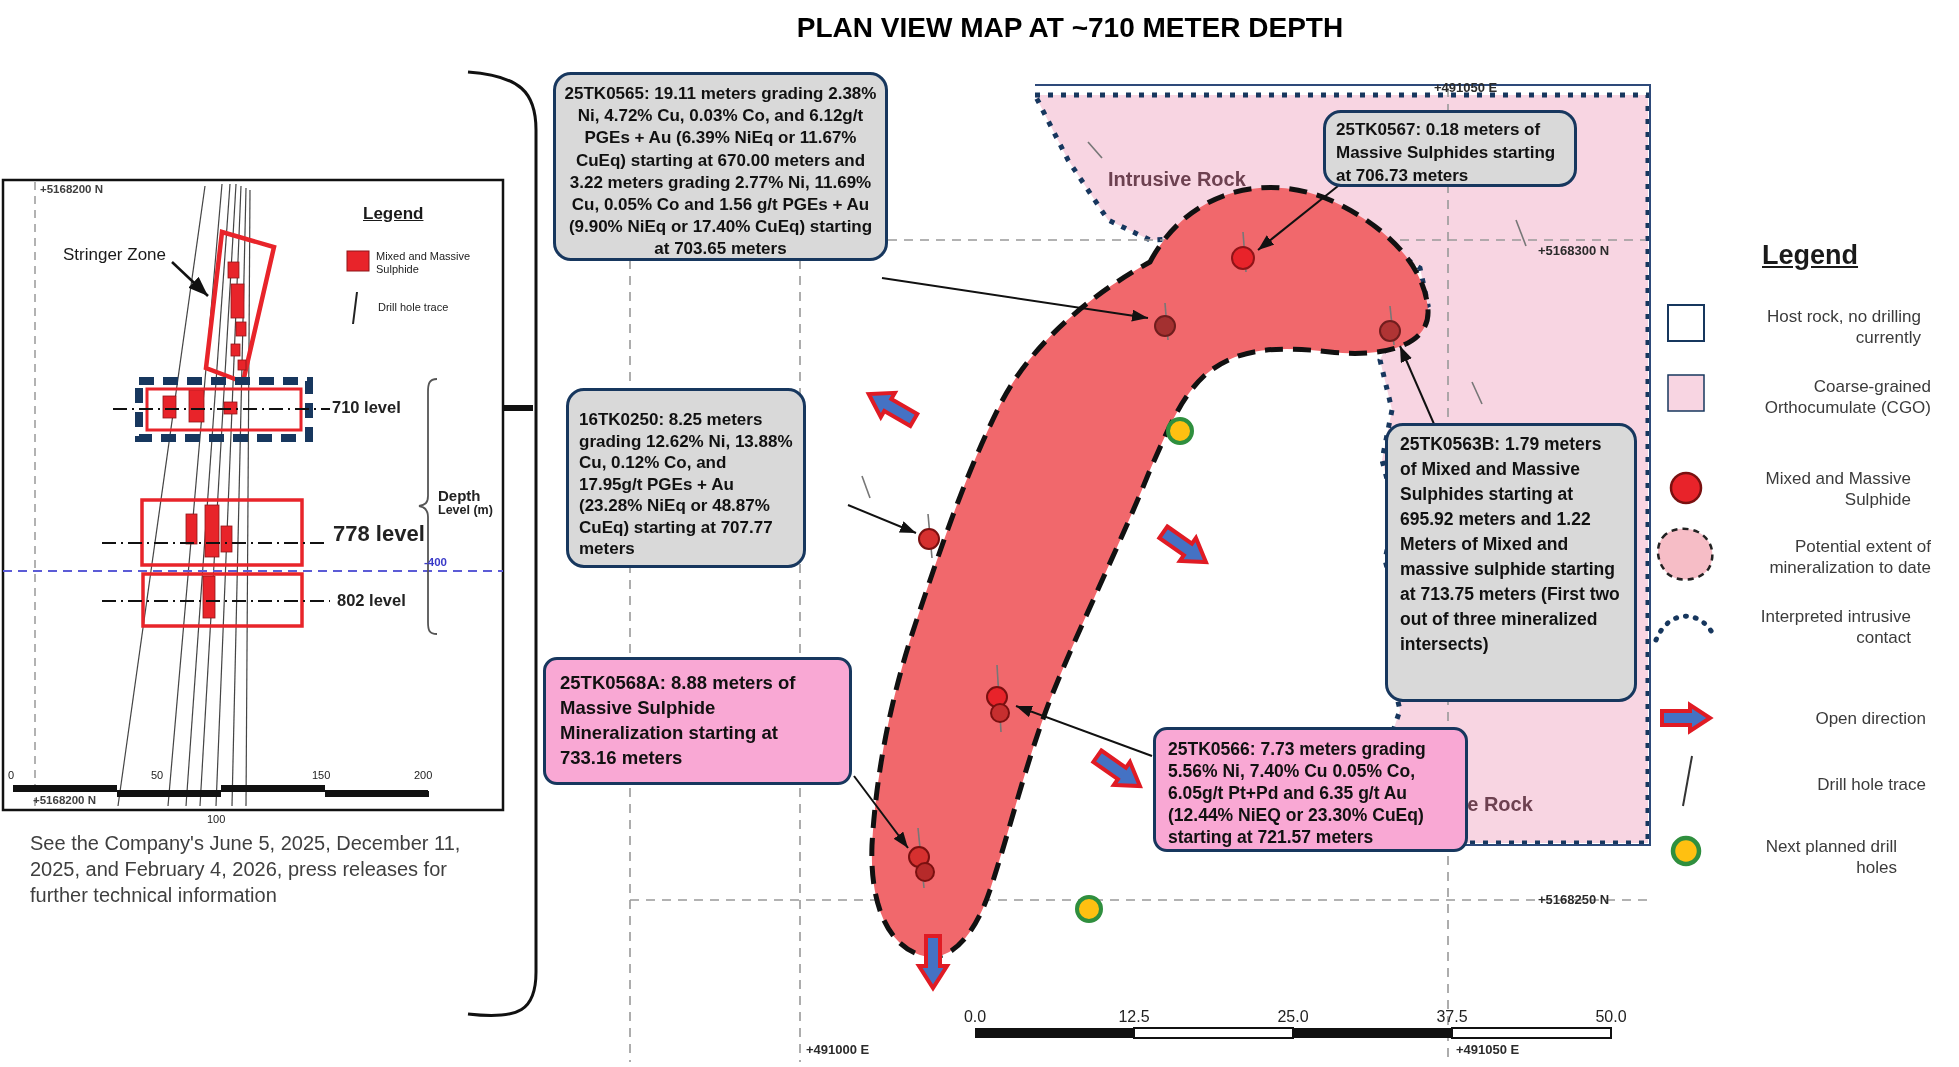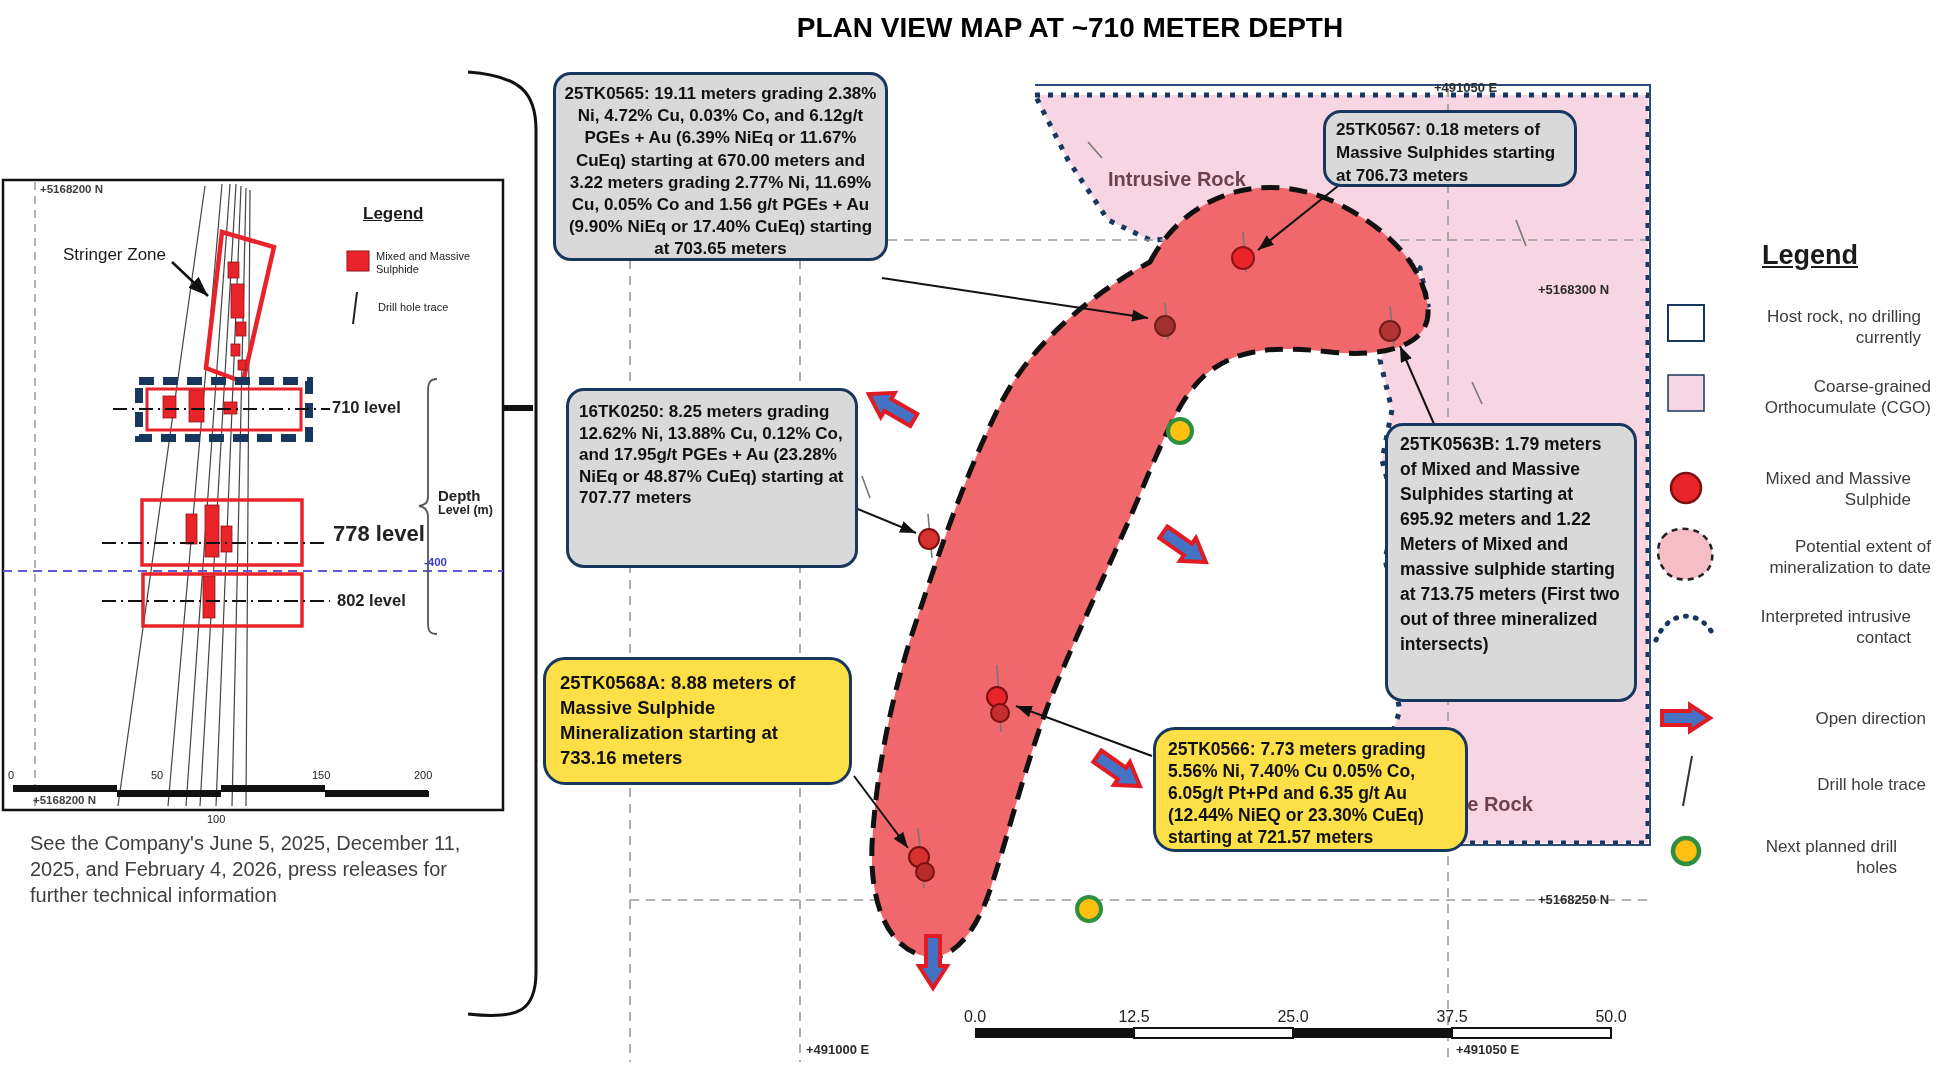--- a/index.html
+++ b/index.html
@@ -4,21 +4,21 @@
 <style>
   html,body{margin:0;padding:0;background:#fff;}
   #stage{position:relative;width:1959px;height:1067px;background:#fff;
          font-family:"Liberation Sans",sans-serif;overflow:hidden;}
   .abs{position:absolute;}
   svg{position:absolute;left:0;top:0;z-index:1;}
   .maplabel{z-index:2;font-weight:bold;color:#6d4150;}
   .coord{z-index:2;font-weight:bold;font-size:13px;color:#2b2b2b;white-space:nowrap;}
   .callout{position:absolute;z-index:4;background:#d9d9d9;border:3px solid #17375e;
            border-radius:18px;font-weight:bold;color:#111;box-sizing:border-box;}
-  .callout.green{background:#fde047;border-radius:22px;}
+  .callout.green{background:#f9a8d4;border-radius:14px;}
   .title{z-index:3;font-weight:bold;font-size:28px;color:#000;text-align:center;}
   .ltitle{font-weight:bold;text-decoration:underline;color:#1a1a1a;z-index:3;}
   .ltext{z-index:3;font-size:17px;line-height:21px;color:#3b3b3b;text-align:right;}
   .itext{z-index:3;color:#222;}
   .tick{z-index:3;font-size:16px;color:#222;text-align:center;width:50px;}
   .itick{z-index:3;font-size:11px;color:#222;}
   .caption{z-index:3;font-size:20px;line-height:26px;color:#3f3f3f;}
 </style>
 </head>
 <body>
@@ -181,32 +181,32 @@
   </g>
 </svg>
 
 <div class="abs title" style="left:600px;top:12px;width:940px;">PLAN VIEW MAP AT ~710 METER DEPTH</div>
 
 <div class="abs maplabel" style="left:1108px;top:168px;font-size:20px;">Intrusive Rock</div>
 <div class="abs maplabel" style="left:1395px;top:793px;font-size:20px;">Intrusive Rock</div>
 <div class="abs coord" style="left:1434px;top:80px;">+491050 E</div>
 <div class="abs coord" style="left:806px;top:1042px;">+491000 E</div>
 <div class="abs coord" style="left:1456px;top:1042px;">+491050 E</div>
-<div class="abs coord" style="left:1538px;top:243px;margin-top:39px;">+5168300 N</div>
+<div class="abs coord" style="left:1538px;top:243px;">+5168300 N</div>
 <div class="abs coord" style="left:1538px;top:892px;">+5168250 N</div>
 
 <span class="abs tick" style="left:950px;top:1008px;">0.0</span>
 <span class="abs tick" style="left:1109px;top:1008px;">12.5</span>
 <span class="abs tick" style="left:1268px;top:1008px;">25.0</span>
 <span class="abs tick" style="left:1427px;top:1008px;">37.5</span>
 <span class="abs tick" style="left:1586px;top:1008px;">50.0</span>
 
 <div class="callout" style="left:553px;top:72px;width:335px;height:189px;padding:8px 8px;font-size:17px;line-height:22.2px;text-align:center;">25TK0565: 19.11 meters grading 2.38% Ni, 4.72% Cu, 0.03% Co, and 6.12g/t PGEs + Au (6.39% NiEq or 11.67% CuEq) starting at 670.00 meters  and 3.22 meters grading 2.77% Ni, 11.69% Cu, 0.05% Co and 1.56 g/t PGEs + Au (9.90% NiEq or 17.40% CuEq) starting at 703.65 meters</div>
 <div class="callout" style="left:1323px;top:110px;width:254px;height:77px;padding:5px 10px;font-size:17px;line-height:23px;">25TK0567: 0.18 meters of Massive Sulphides starting at 706.73 meters</div>
-<div class="callout" style="left:566px;top:388px;width:292px;height:180px;padding:10px 10px;font-size:17px;line-height:21.5px;">16TK0250: 8.25 meters grading 12.62% Ni, 13.88% Cu, 0.12% Co, and 17.95g/t PGEs + Au (23.28% NiEq or 48.87% CuEq) starting at 707.77 meters</div>
+<div class="callout" style="left:566px;top:388px;width:240px;height:180px;padding:18px 10px;font-size:17px;line-height:21.5px;">16TK0250: 8.25 meters grading 12.62% Ni, 13.88% Cu, 0.12% Co, and 17.95g/t PGEs + Au (23.28% NiEq or 48.87% CuEq) starting at 707.77 meters</div>
 <div class="callout" style="left:1385px;top:423px;width:252px;height:279px;padding:6px 12px;font-size:17.5px;line-height:25px;">25TK0563B: 1.79 meters of Mixed and Massive Sulphides starting at 695.92 meters and 1.22 Meters of Mixed and massive sulphide starting at 713.75 meters (First two out of three mineralized intersects)</div>
 <div class="callout green" style="left:543px;top:657px;width:309px;height:128px;padding:10px 14px;font-size:18.5px;line-height:25px;">25TK0568A: 8.88 meters of Massive Sulphide Mineralization starting at 733.16 meters</div>
 <div class="callout green" style="left:1153px;top:727px;width:315px;height:125px;padding:8px 12px;font-size:17.5px;line-height:22px;">25TK0566: 7.73 meters grading 5.56% Ni, 7.40% Cu 0.05% Co, 6.05g/t Pt+Pd and 6.35 g/t Au (12.44% NiEQ or 23.30% CuEq) starting at 721.57 meters</div>
 
 <div class="abs itext" style="left:40px;top:183px;font-size:11.5px;font-weight:bold;color:#404040;z-index:2;">+5168200 N</div>
 <div class="abs itext" style="left:63px;top:245px;font-size:17px;color:#1a1a1a;z-index:2;">Stringer Zone</div>
 <div class="abs ltitle" style="left:363px;top:204px;font-size:17px;">Legend</div>
 <div class="abs itext" style="left:376px;top:250px;font-size:11px;line-height:13px;width:95px;z-index:2;">Mixed and Massive Sulphide</div>
 <div class="abs itext" style="left:378px;top:301px;font-size:11px;z-index:2;">Drill hole trace</div>
 <div class="abs itext" style="left:332px;top:398px;font-size:16.5px;font-weight:bold;z-index:2;">710 level</div>

